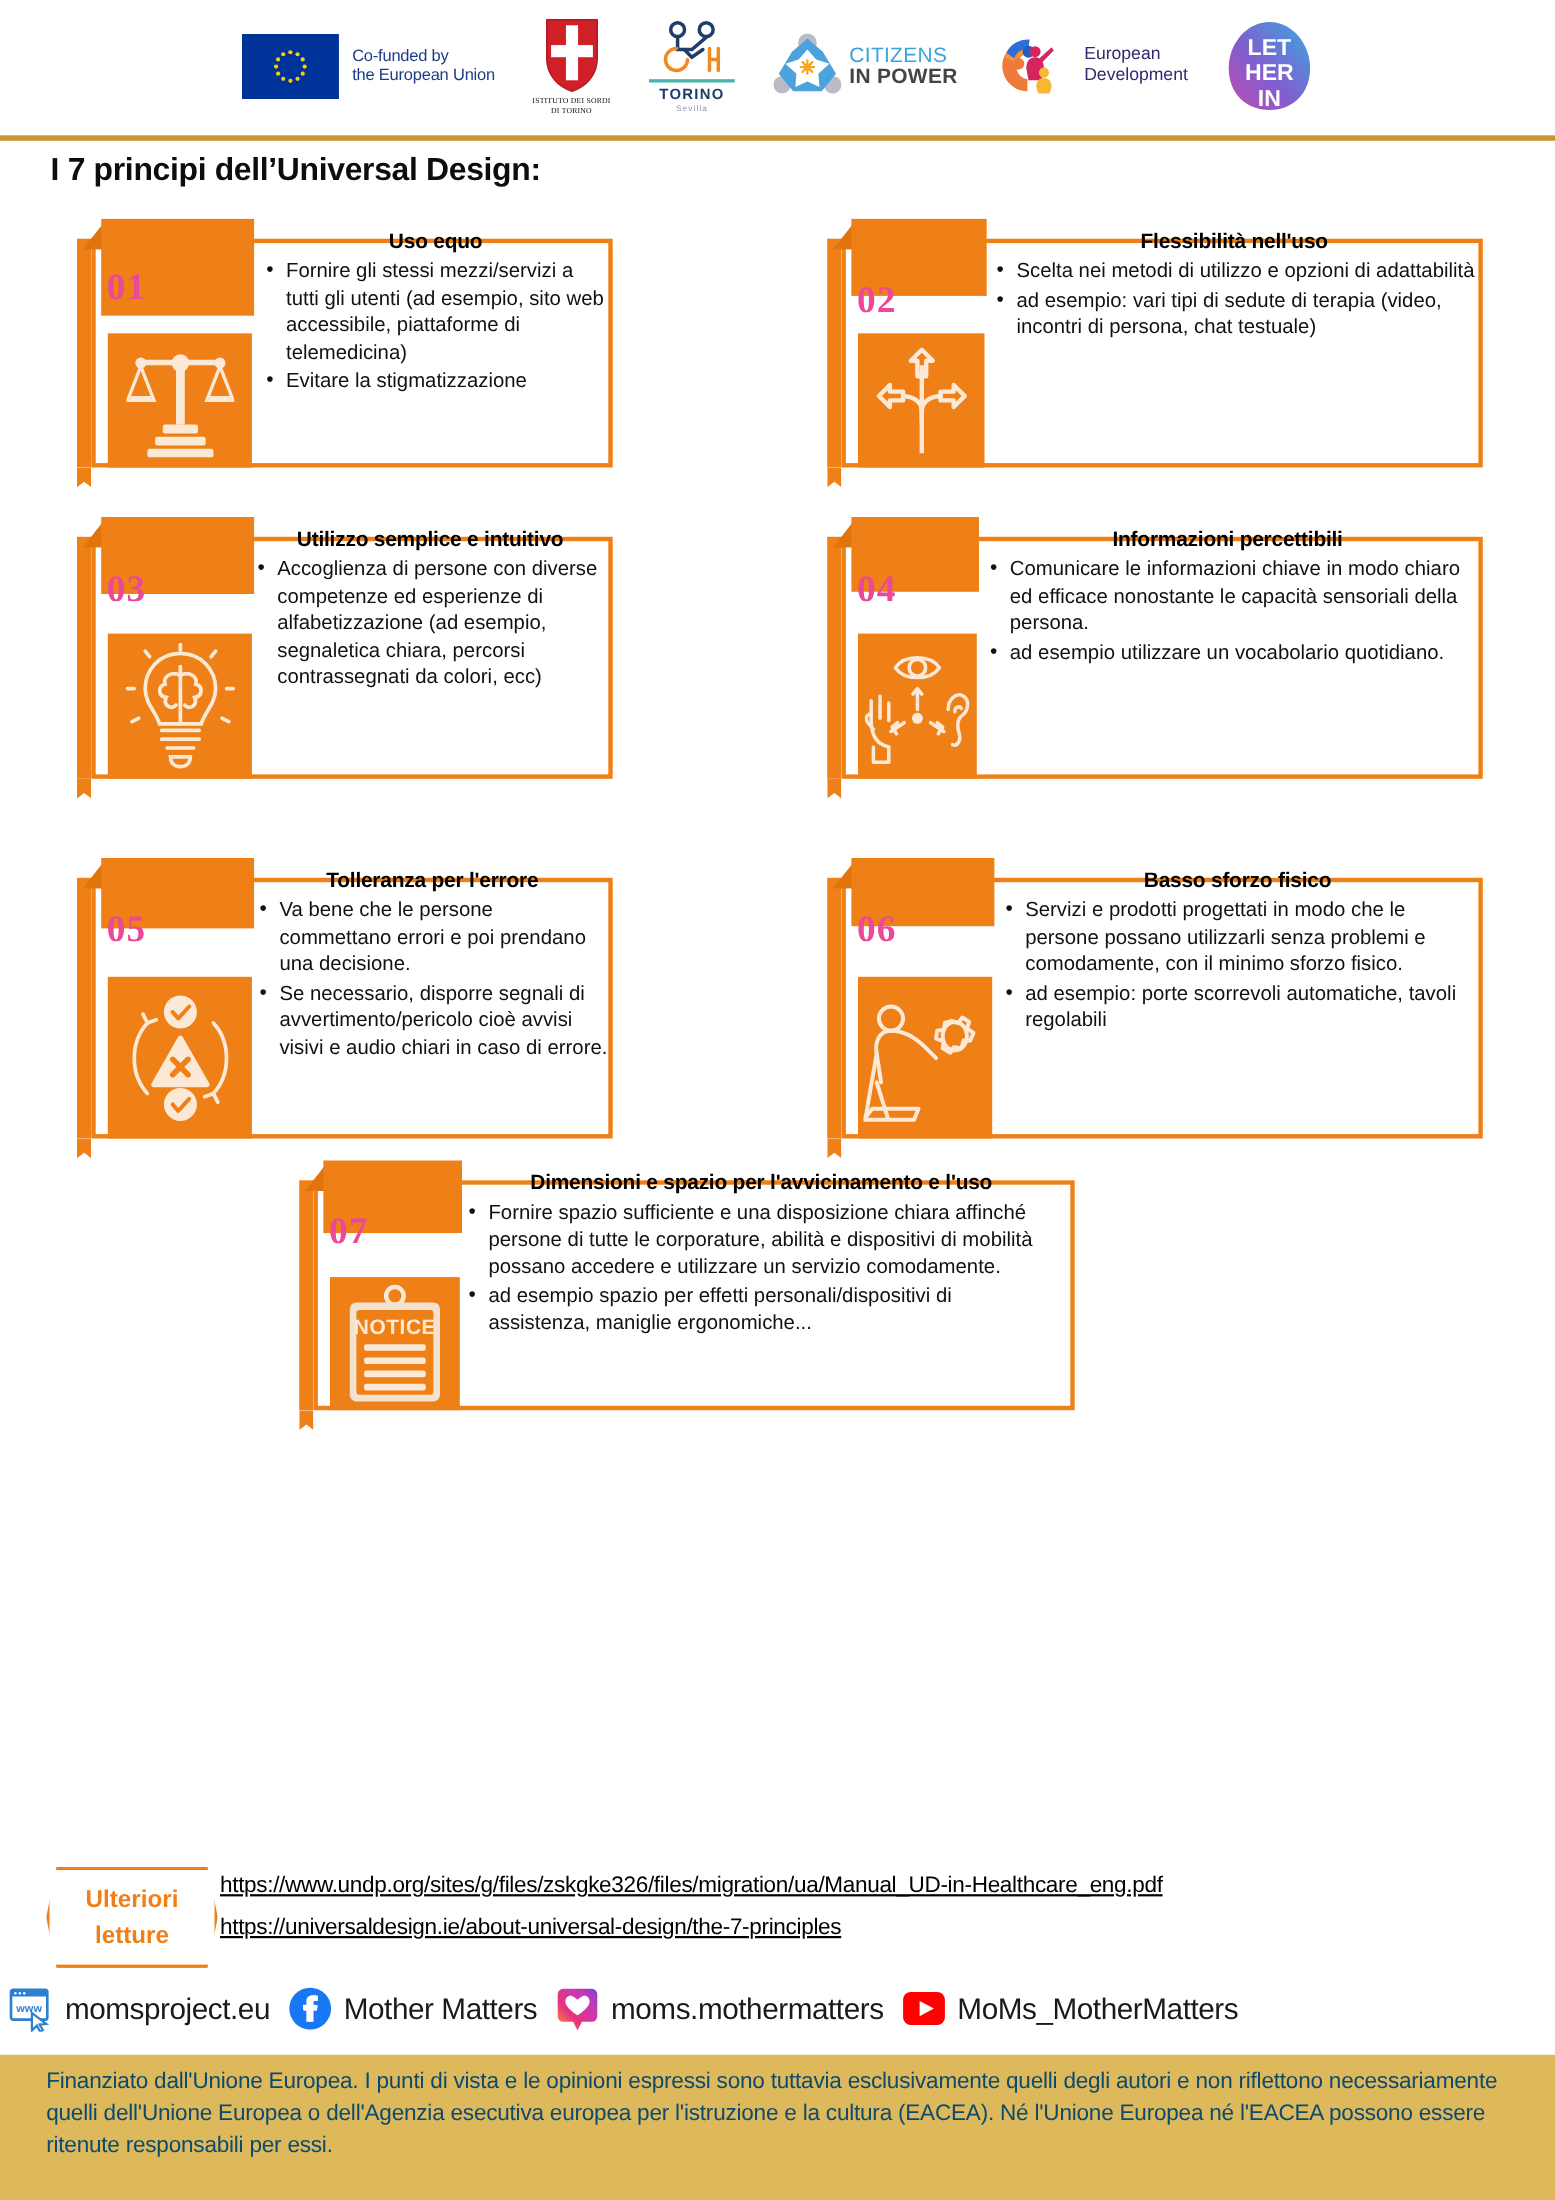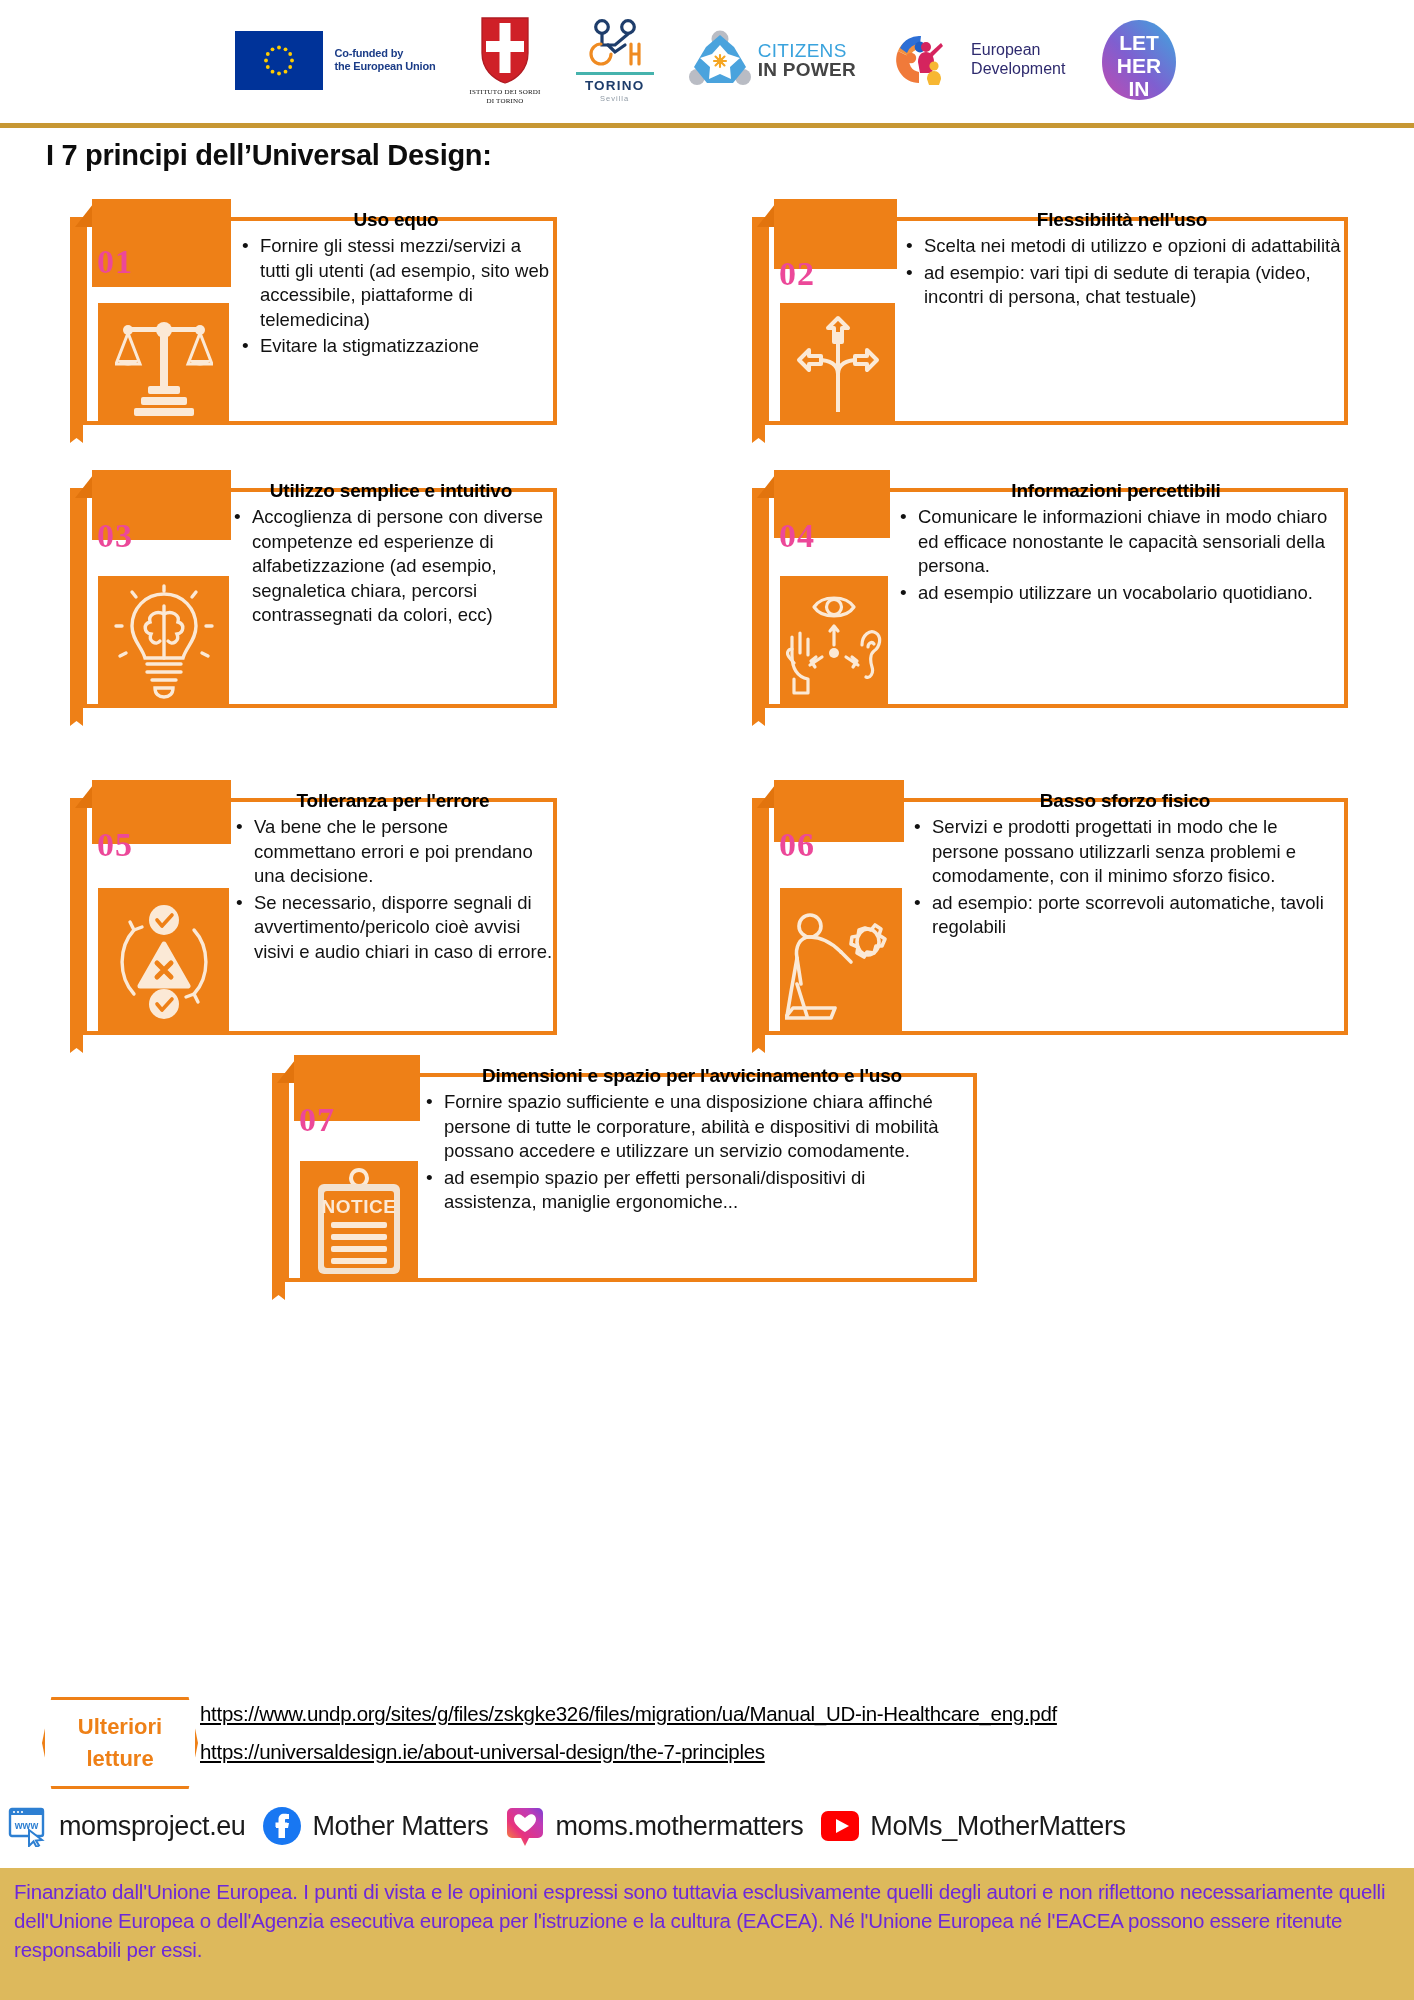--- a/index.html
+++ b/index.html
@@ -19,21 +19,21 @@
     padding: 0 60px;
   }
   .logo { display: flex; align-items: center; justify-content: center; }
 
   
   .eu-logo { display: flex; align-items: center; gap: 12px; }
   .eu-flag {
     width: 88px; height: 59px; background: #003399; position: relative;
   }
   .eu-text {
-    color: #1b3c87; font-weight: bold; font-size: 11px; line-height: 1.22;
+    color: #1b3c87; font-weight: normal; font-size: 15px; line-height: 1.22;
     letter-spacing: -0.2px; white-space: nowrap;
   }
 
   
   .isd-logo { display: flex; flex-direction: column; align-items: center; gap: 3px; }
   .isd-shield { width: 52px; height: 70px; }
   .isd-cap { font-size: 7px; color: #111; text-align: center; line-height: 1.25;
              font-family: "Liberation Serif", serif; letter-spacing: .2px; }
 
   
@@ -159,21 +159,21 @@
   .social { display: flex; align-items: center; gap: 9px; }
   .social .label { font-size: 27px; color: #1a1a1a; letter-spacing: -0.4px; white-space: nowrap; }
   .sicon { width: 42px; height: 42px; flex: 0 0 auto; }
 
   
   .disclaimer {
     position: absolute; left: 0; bottom: 0; width: 1414px; height: 132px;
     background: #ddb95c; padding: 9px 14px 0 14px;
   }
   .disclaimer p {
-    font-size: 20.5px; color: #6d28d9; line-height: 1.42; letter-spacing: -0.2px;
+    font-size: 20.5px; color: #0c4a6e; line-height: 1.42; letter-spacing: -0.2px; margin-left: 28px;
   }
 </style>
 </head>
 <body>
 
 <div class="page">
 
   <div class="logo-strip">
 
     <div class="logo eu-logo">

